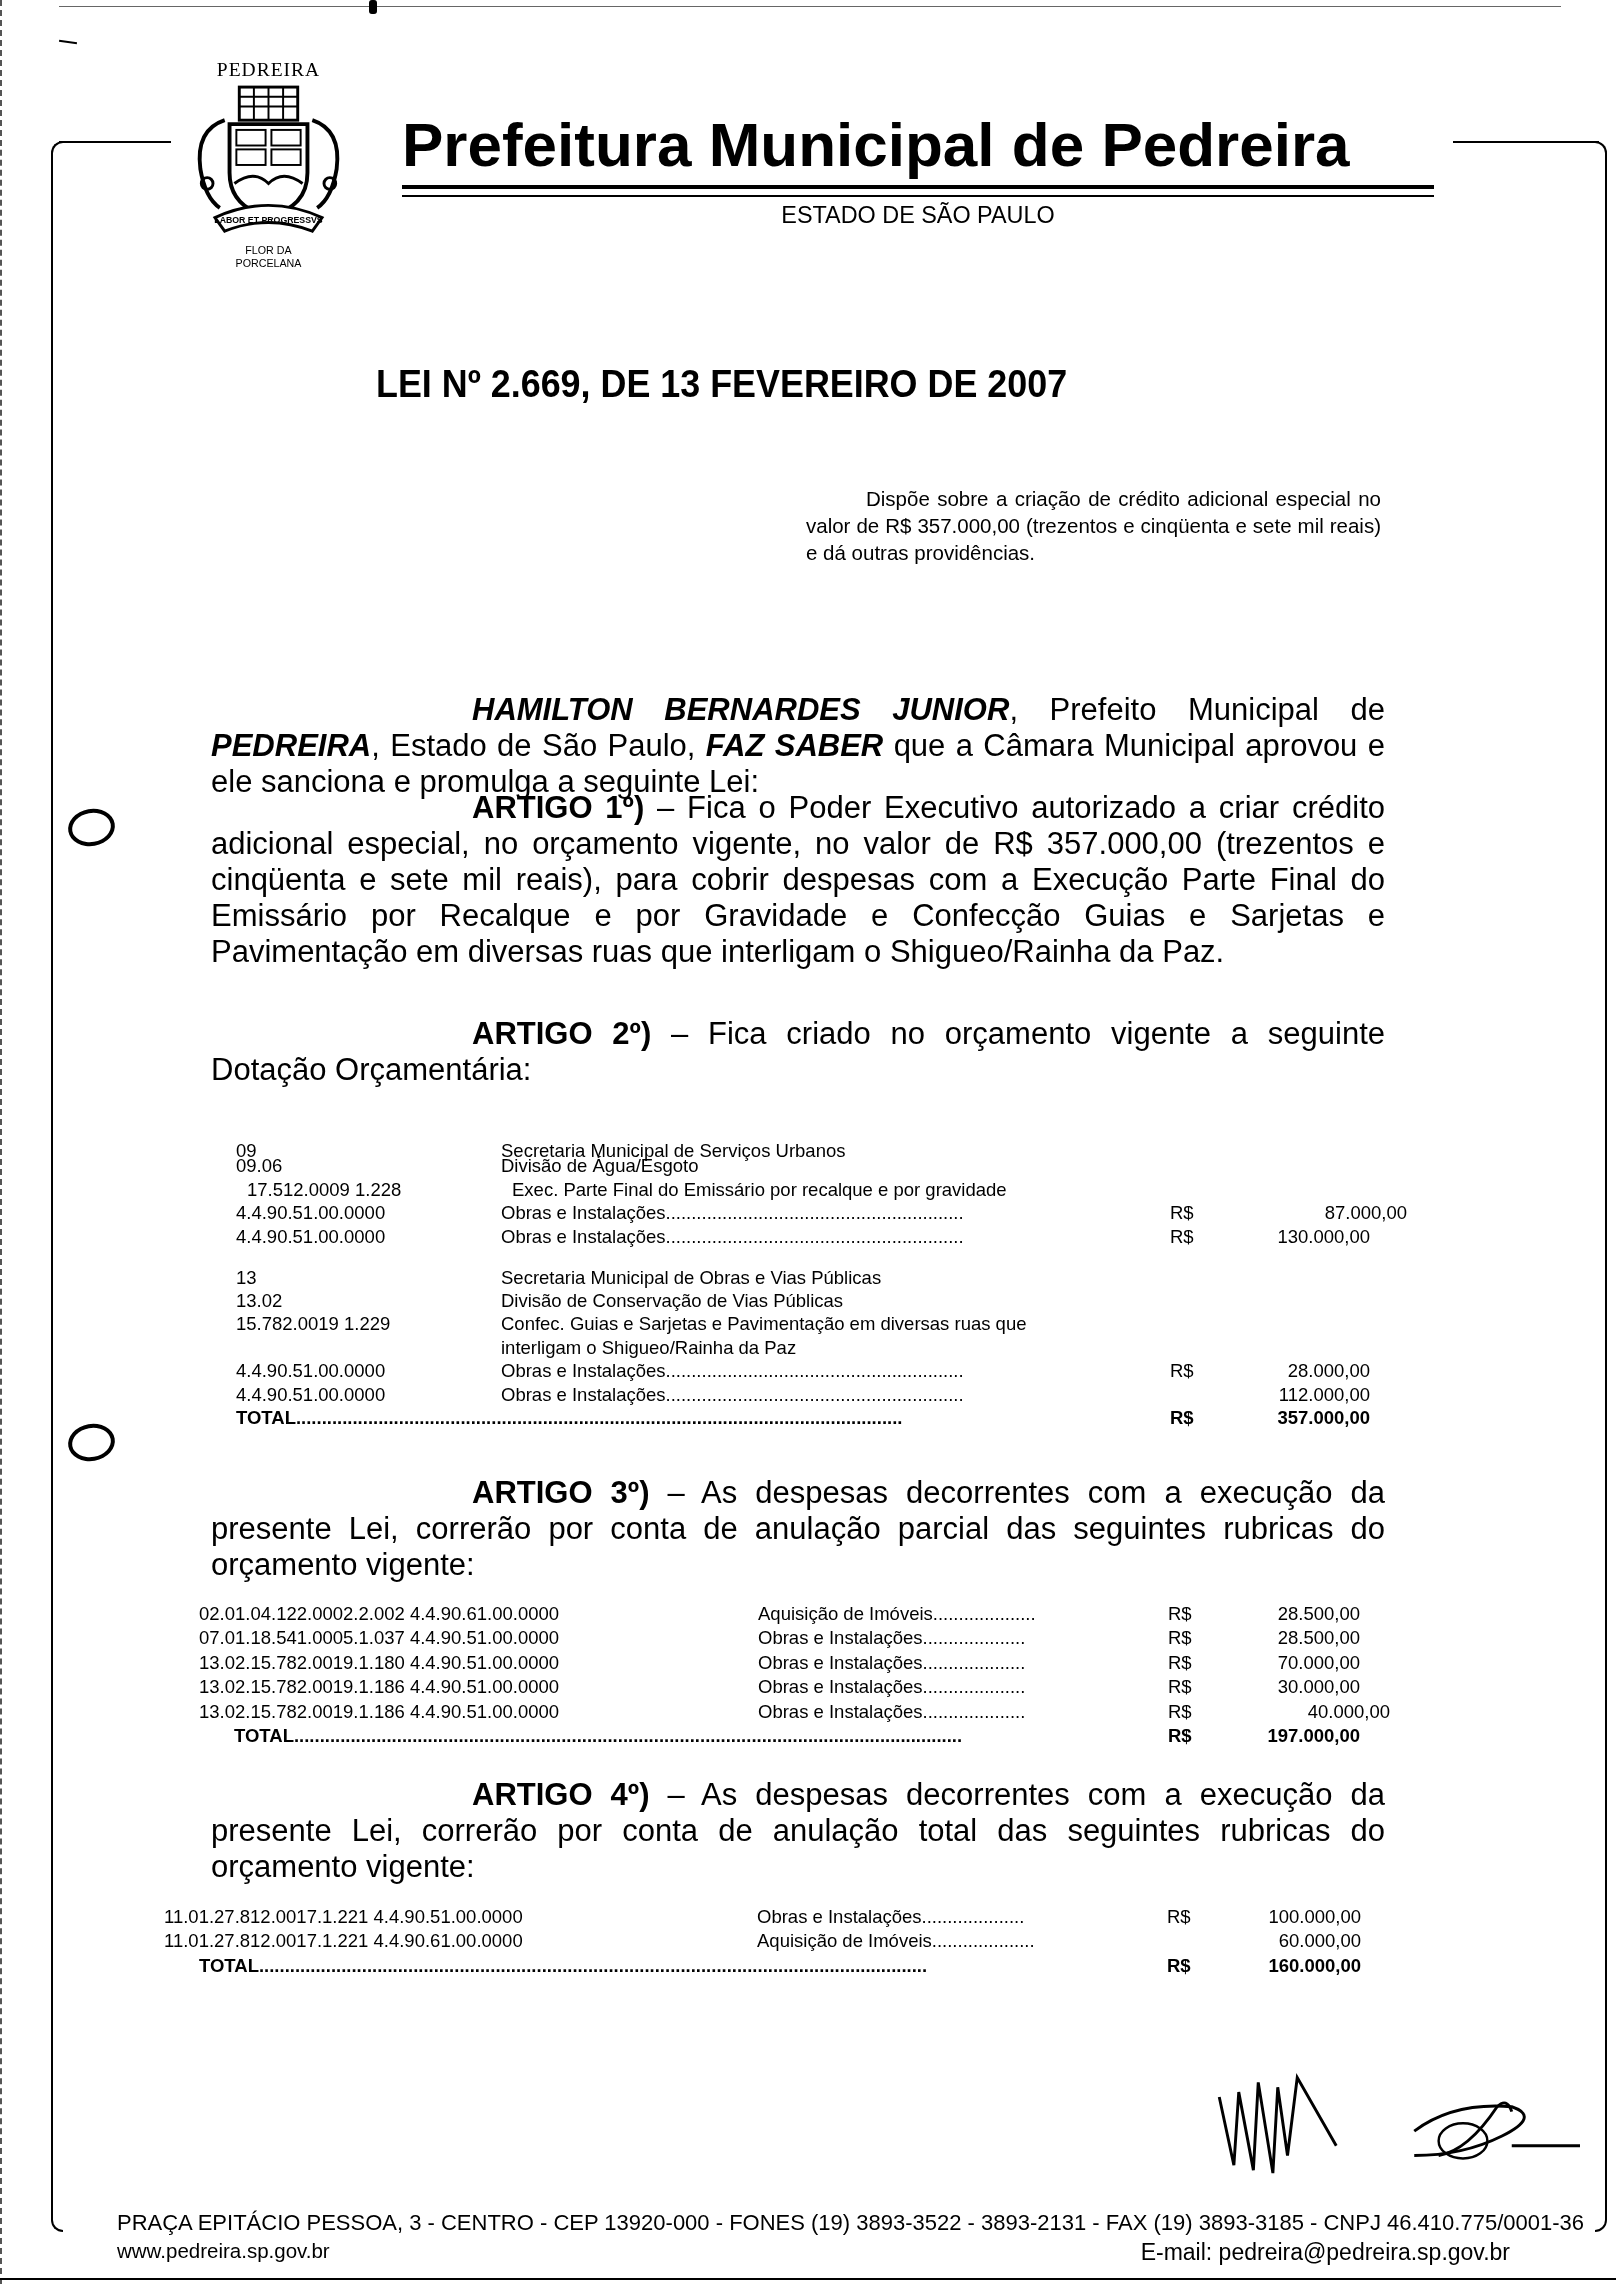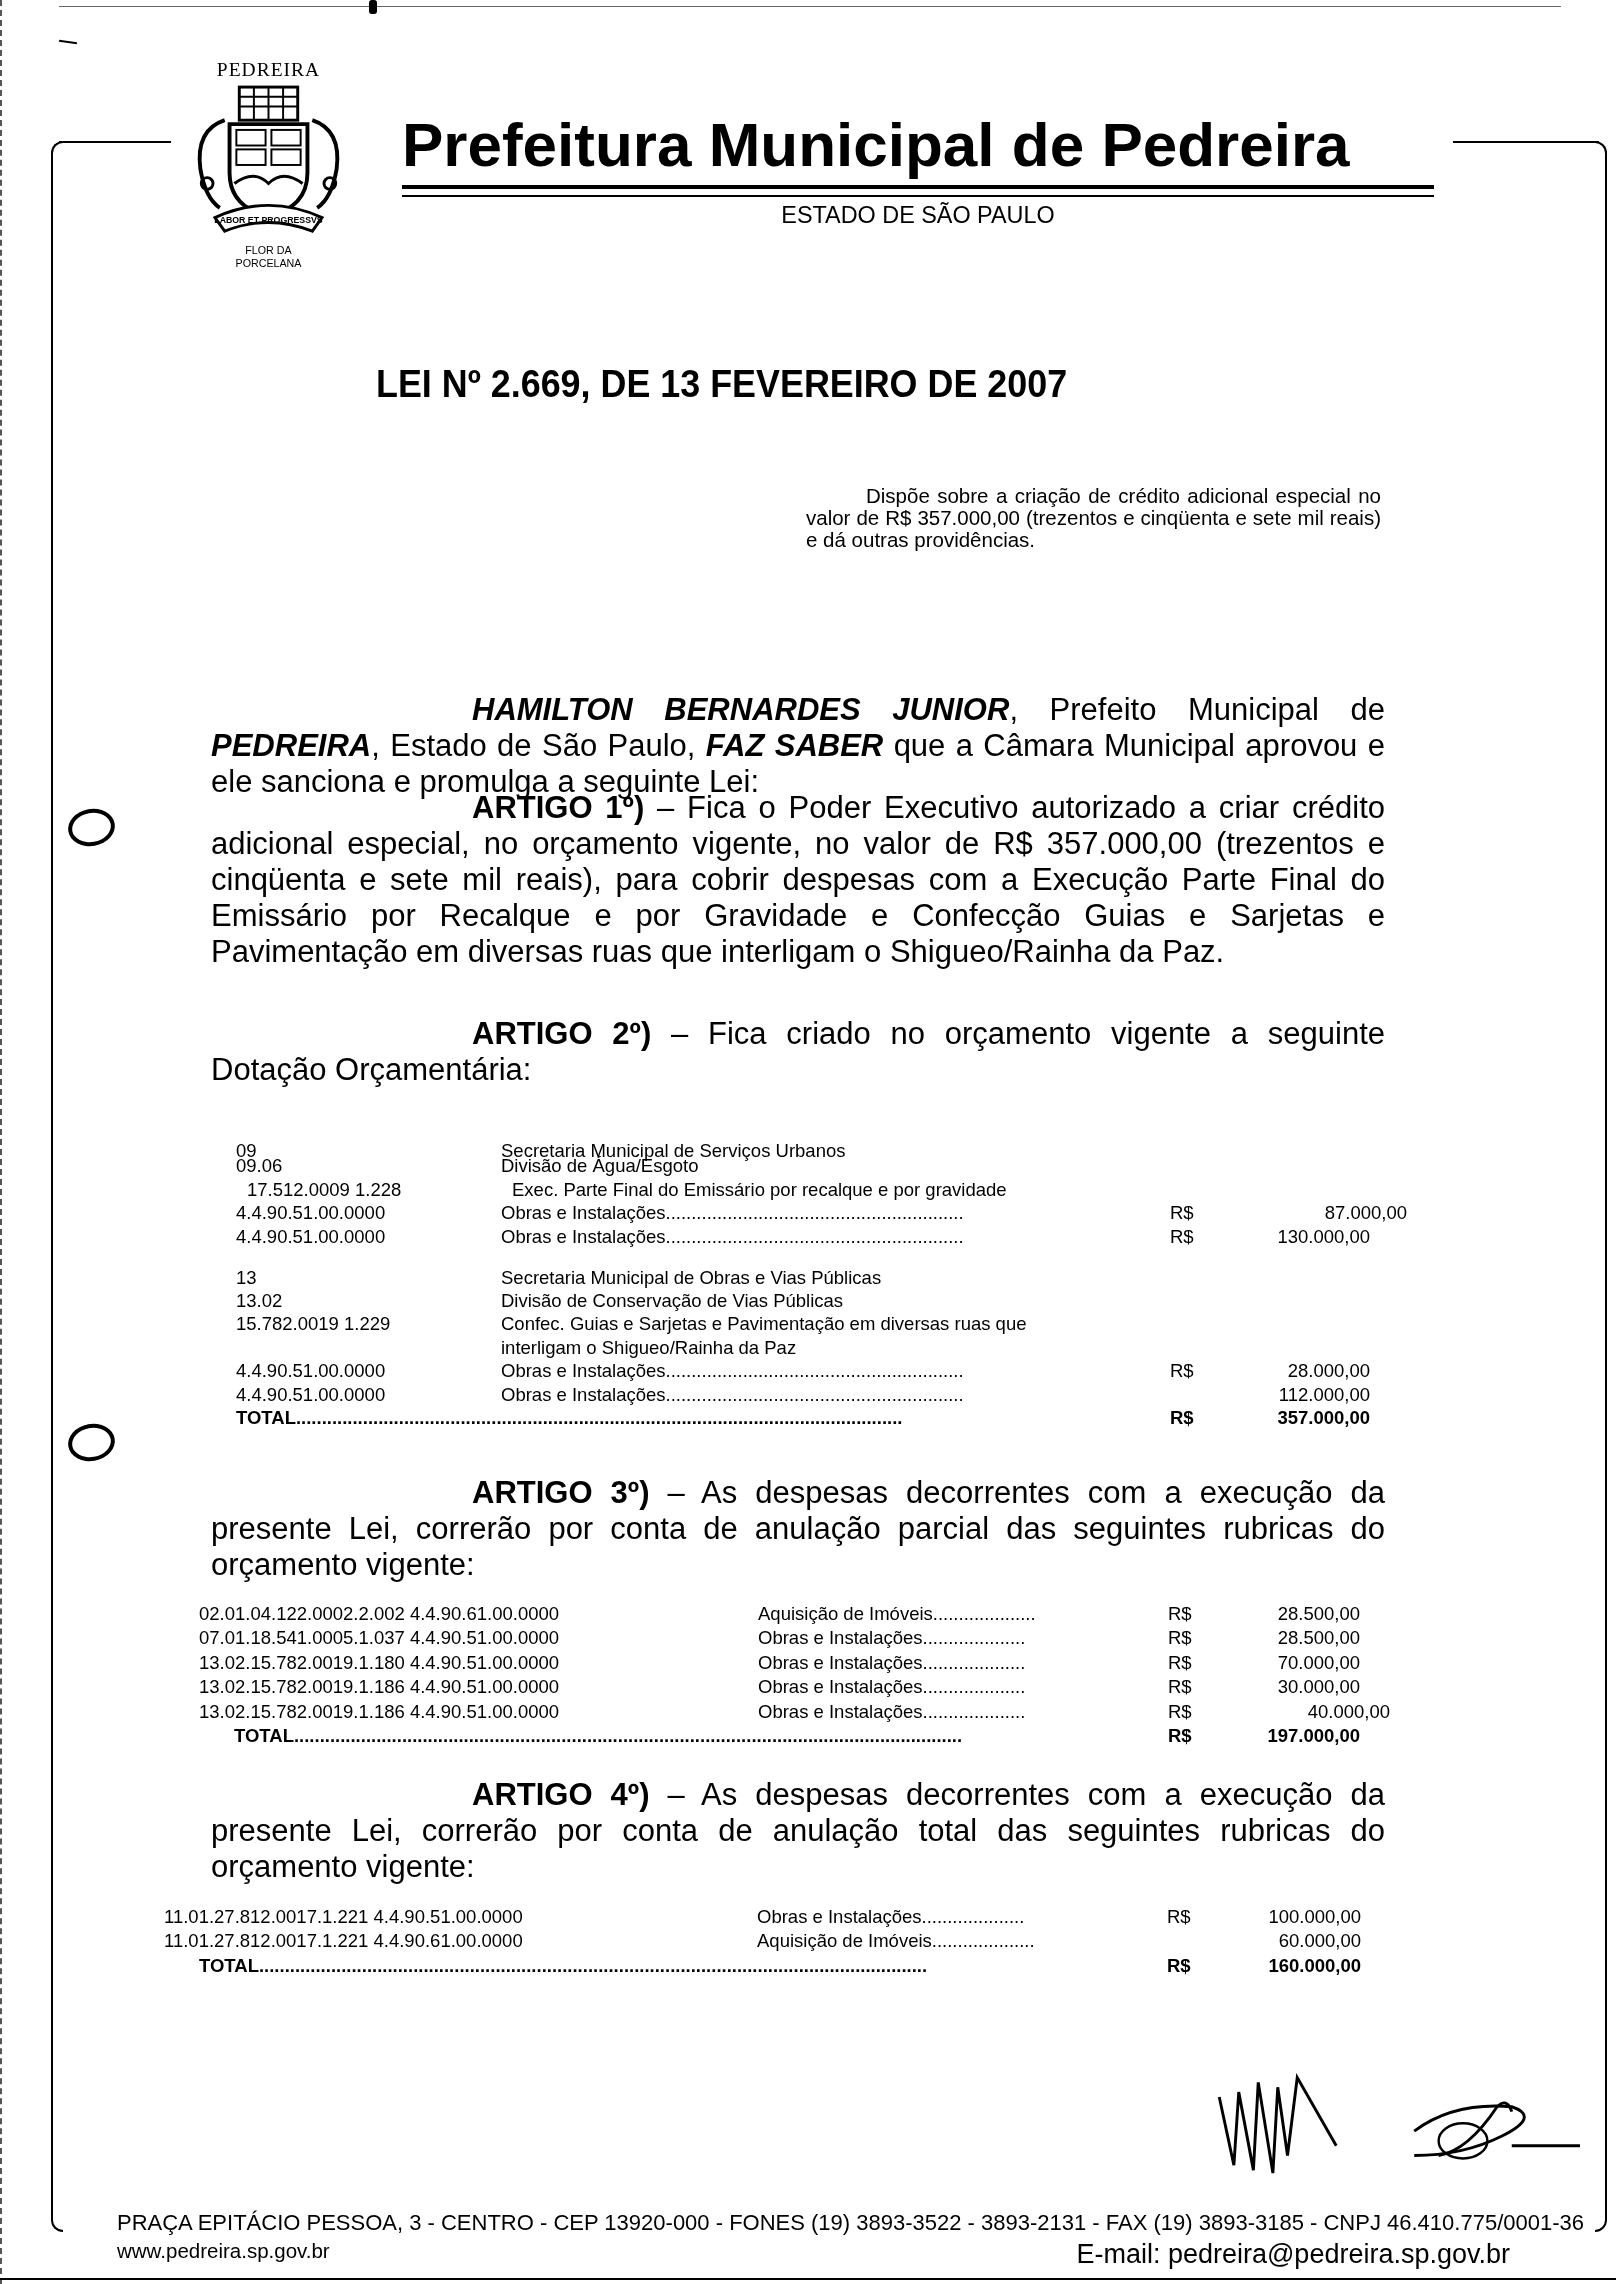--- a/index.html
+++ b/index.html
@@ -17,21 +17,21 @@
   
   .crest { left: 176px; top: 59px; width: 185px; height: 224px; }
   .crest-top { left: 0; top: 0; width: 185px; text-align: center; font-family: "Liberation Serif", serif; font-size: 19.5px; letter-spacing: 1px; }
   .crest-bottom { left: 0; top: 185px; width: 185px; text-align: center; font-size: 10.7px; line-height: 12.7px; }
   .title { left: 402px; top: 109px; font-size: 62px; font-weight: bold; letter-spacing: 0px; transform: scaleX(1.0); white-space: nowrap; }
   .title-rule1 { left: 402px; top: 185px; width: 1032px; border-top: 4.9px solid #000; }
   .title-rule2 { left: 402px; top: 195px; width: 1032px; border-top: 2px solid #000; }
   .state { left: 402px; top: 202px; width: 1032px; text-align: center; font-size: 23.4px; }
   
   .law-title { left: 376px; top: 362px; font-size: 39px; font-weight: bold; white-space: nowrap; transform: scaleX(0.92); transform-origin: left; }
-  .summary { left: 806px; top: 485px; width: 575px; font-size: 20.5px; line-height: 22px; text-align: justify; text-indent: 60px; }
+  .summary { left: 806px; top: 485px; width: 575px; font-size: 20.5px; line-height: 27px; text-align: justify; text-indent: 60px; }
   
   .para { left: 211px; width: 1174px; font-size: 31px; line-height: 36px; text-align: justify; }
   .para .indent { display: inline-block; width: 261px; }
   .p-intro { top: 644px; margin-top: 48px; }
   .p-art1 { top: 790px; }
   .p-art2 { top: 1016px; }
   .p-art3 { top: 1475px; }
   .p-art4 { top: 1777px; }
   b.bi { font-weight: bold; font-style: italic; }
   
@@ -45,21 +45,21 @@
   .t1 { left: 236px; top: 1131px; width: 1170px; }
   .t3 { left: 199px; top: 1602px; width: 1190px; }
   .t4 { left: 164px; top: 1905px; width: 1229px; }
   
   .hole { width: 39px; height: 29px; border: 4.9px solid #000; border-radius: 50%; transform: rotate(-10deg); }
   
   .sig { left: 1190px; top: 2048px; width: 390px; height: 137px; }
   
   .footer1 { left: 117px; top: 2210px; width: 1395px; font-size: 22px; white-space: nowrap; }
   .footer2 { left: 117px; top: 2239px; font-size: 20.5px; }
-  .footer3 { right: 107px; top: 2239px; font-size: 27px; }
+  .footer3 { right: 107px; top: 2239px; font-size: 23px; }
 </style>
 </head>
 <body>
 
 <div class="abs edge-left"></div>
 <div class="abs top-scan"></div>
 <div class="abs" style="left:369px;top:0;width:7.8px;height:13.7px;background:#000;border-radius:2.9px;"></div>
 <div class="abs" style="left:59px;top:41px;width:17.6px;border-top:2.9px solid #000;transform:rotate(8deg);"></div>
 <div class="abs frame-left"></div>
 <div class="abs frame-right"></div>

